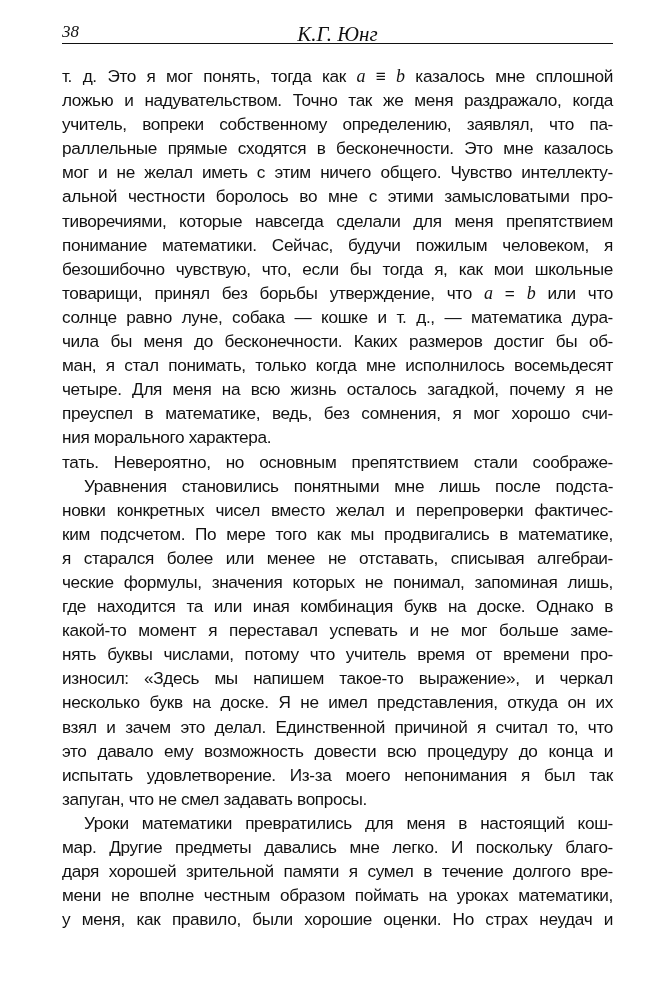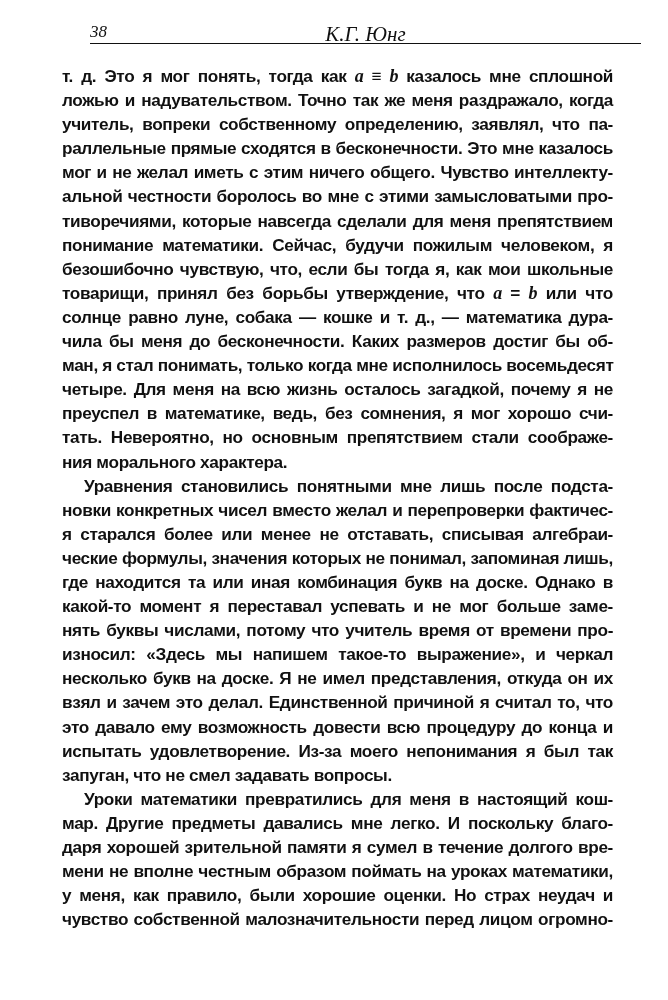--- a/index.html
+++ b/index.html
@@ -1,22 +1,22 @@
 <!DOCTYPE html>
 <html><head>
 <meta charset="utf-8">
 <style>
   html, body { margin:0; padding:0; background:#ffffff; }
   body { width:668px; height:1000px; position:relative; overflow:hidden; color:#111; }
   .page { position:absolute; left:0; top:0; width:668px; height:1000px; }
-  .header { position:absolute; left:62px; top:22px; width:551px; height:21px; border-bottom:1.6px solid #111;margin-left:28px; }
+  .header { position:absolute; left:62px; top:22px; width:551px; height:21px; border-bottom:1.6px solid #111; }
   .header .pnum { position:absolute; left:0; top:0; font-family:"Liberation Serif", serif; font-style:italic; font-size:17px; }
   .header .running { position:absolute; left:0; right:0; top:0; text-align:center; font-family:"Liberation Serif", serif; font-style:italic; font-size:21px; }
   .body { position:absolute; left:62px; top:64px; width:551px; font-family:"Liberation Sans", sans-serif; font-size:17.2px; letter-spacing:-0.35px; }
-  .line { display:block; height:24.1px; line-height:24.1px; white-space:nowrap; text-align:justify; text-align-last:justify;font-weight:bold; }
+  .line { display:block; height:24.1px; line-height:24.1px; white-space:nowrap; text-align:justify; text-align-last:justify; }
   .line.last { text-align-last:left; }
   .line.indent { padding-left:22px; }
   .math { font-family:"Liberation Serif", serif; font-style:italic; font-size:18px; }
 </style>
 </head>
 <body>
 
 <div class="page">
   <div class="header">
     <span class="pnum">38</span>
@@ -31,35 +31,35 @@
       <span class="line">альной честности боролось во мне с этими замысловатыми про-</span>
       <span class="line">тиворечиями, которые навсегда сделали для меня препятствием</span>
       <span class="line">понимание математики. Сейчас, будучи пожилым человеком, я</span>
       <span class="line">безошибочно чувствую, что, если бы тогда я, как мои школьные</span>
       <span class="line">товарищи, принял без борьбы утверждение, что <span class="math">a</span> = <span class="math">b</span> или что</span>
       <span class="line">солнце равно луне, собака — кошке и т. д., — математика дура-</span>
       <span class="line">чила бы меня до бесконечности. Каких размеров достиг бы об-</span>
       <span class="line">ман, я стал понимать, только когда мне исполнилось восемьдесят</span>
       <span class="line">четыре. Для меня на всю жизнь осталось загадкой, почему я не</span>
       <span class="line">преуспел в математике, ведь, без сомнения, я мог хорошо счи-</span>
+      <span class="line last">ния морального характера.</span>
       <span class="line">тать. Невероятно, но основным препятствием стали соображе-</span>
-      <span class="line last">ния морального характера.</span>
       <span class="line indent">Уравнения становились понятными мне лишь после подста-</span>
       <span class="line">новки конкретных чисел вместо желал и перепроверки фактичес-</span>
+      <span class="line">ким подсчетом. По мере того как мы продвигались в математике,</span>
       <span class="line">я старался более или менее не отставать, списывая алгебраи-</span>
       <span class="line">ческие формулы, значения которых не понимал, запоминая лишь,</span>
       <span class="line">где находится та или иная комбинация букв на доске. Однако в</span>
       <span class="line">какой-то момент я переставал успевать и не мог больше заме-</span>
       <span class="line">нять буквы числами, потому что учитель время от времени про-</span>
       <span class="line">износил: «Здесь мы напишем такое-то выражение», и черкал</span>
       <span class="line">несколько букв на доске. Я не имел представления, откуда он их</span>
       <span class="line">взял и зачем это делал. Единственной причиной я считал то, что</span>
       <span class="line">это давало ему возможность довести всю процедуру до конца и</span>
       <span class="line">испытать удовлетворение. Из-за моего непонимания я был так</span>
       <span class="line last">запуган, что не смел задавать вопросы.</span>
       <span class="line indent">Уроки математики превратились для меня в настоящий кош-</span>
       <span class="line">мар. Другие предметы давались мне легко. И поскольку благо-</span>
       <span class="line">даря хорошей зрительной памяти я сумел в течение долгого вре-</span>
       <span class="line">мени не вполне честным образом поймать на уроках математики,</span>
       <span class="line">у меня, как правило, были хорошие оценки. Но страх неудач и</span>
-      <span class="line">чувство собственной малозначительности перед лицом огромно-</span>
     </div>
 </div>
 
 </body></html>

